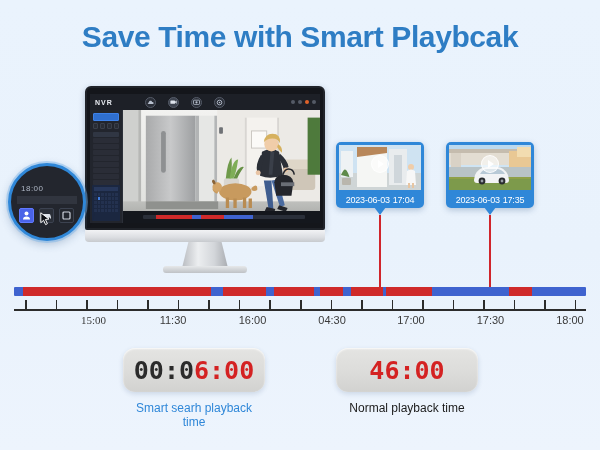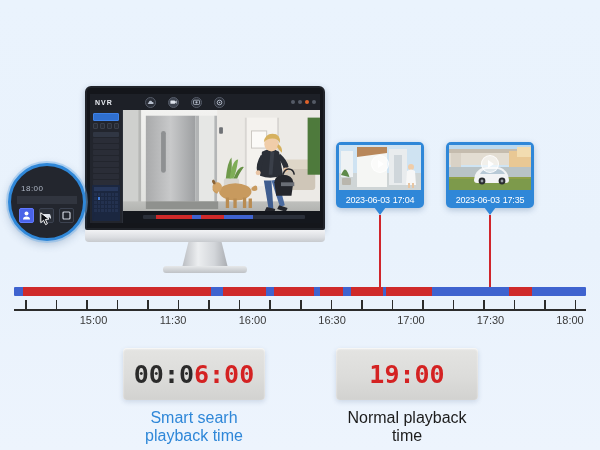--- a/index.html
+++ b/index.html
@@ -160,41 +160,42 @@
   #tl-bar i { position: absolute; top: 0; height: 100%; background: #cf2a2a; display: block; }
   #tl-axis { position: relative; width: 100%; height: 1.5px; background: #2c2c2c; margin-top: 13px; }
   #tl-ticks { position: absolute; left: 0; top: -13px; width: 100%; height: 13px; }
   #tl-ticks b { position: absolute; bottom: 0; width: 1.5px; height: 9px; background: #2c2c2c; }
   #tl-labels { position: relative; height: 16px; margin-top: 3px; }
   #tl-labels span { position: absolute; transform: translateX(-50%); font-size: 11px; color: #3a3a3a; }
 
   
   .counter { position: absolute; width: 142px; }
   .counter .lcd {
-    width: 142px; height: 52px; border-radius: 4px;
+    width: 142px; height: 44px; border-radius: 12px;
     background: linear-gradient(180deg,#e4e4e2 0%, #dcdcda 55%, #d2d2d0 100%);
     box-shadow: inset 0 1px 2px rgba(255,255,255,.9), 0 2px 5px rgba(40,70,110,.16);
     display: flex; align-items: center; justify-content: center;
   }
   .counter .digits {
     font-family: "DejaVu Sans Mono", monospace;
     font-size: 25px; font-weight: bold; letter-spacing: 0px;
     display: flex;
   }
   .counter .digits .dim { color: #2b2b2b; }
   .counter .digits .hot { color: #d42222; }
-  .counter .cap { margin-top: 9px; text-align: center; width: 142px; font-size: 16px; }
+  .counter .cap { margin-top: 9px; text-align: center; width: 142px; font-size: 12px; }
   .counter.smart .cap { color: #2f87d8; }
   .counter.normal .cap { color: #1c1c1c; }
 </style>
 </head>
 <body>
 
 <div id="stage">
 
+  <div id="title">Save Time with Smart Playbcak</div>
 
   <div id="monitor">
     <div id="mon-bezel">
       <div id="mon-screen">
 
         <div class="nvr-topbar">
           <span class="nvr-logo">NVR</span>
           <div class="nvr-tools">
             <div class="nvr-tool">
               <svg width="7" height="5" viewBox="0 0 7 5">
@@ -525,44 +526,44 @@
           <b style="left: 66%;"></b>
           <b style="left: 71.3333%;"></b>
           <b style="left: 76.6667%;"></b>
           <b style="left: 82%;"></b>
           <b style="left: 87.3333%;"></b>
           <b style="left: 92.6667%;"></b>
           <b style="left: 98%;"></b>
         </div>
     </div>
     <div id="tl-labels">
-        <span style="left: 13.9%;">15:00</span>
+        <span style="left: 13.9%; font-family: Liberation Serif, serif;">15:00</span>
         <span style="left: 27.8%;">11:30</span>
         <span style="left: 41.7%; text-align: right;">16:00</span>
-        <span style="left: 55.6%;">16:30</span>
+        <span style="left: 55.6%;">04:30</span>
         <span style="left: 69.4%;">17:00</span>
         <span style="left: 83.3%;">17:30</span>
         <span style="left: 97.2%;">18:00</span>
       </div>
   </div>
 
   <div class="counter smart" style="left:123px; top:348px;">
     <div class="lcd">
       <div class="digits">
         <span class="dim">00:0</span>
           <span class="hot">6</span>
           <span class="hot">:00</span>
       </div>
     </div>
     <div class="cap">Smart searh playback time</div>
   </div>
 
   <div class="counter normal" style="left:336px; top:348px;">
     <div class="lcd">
       <div class="digits">
-          <span class="hot">19</span>
+          <span class="hot">46</span>
           <span class="hot">:00</span>
       </div>
     </div>
     <div class="cap">Normal playback time</div>
   </div>
 
 </div>
 
 </body></html>

